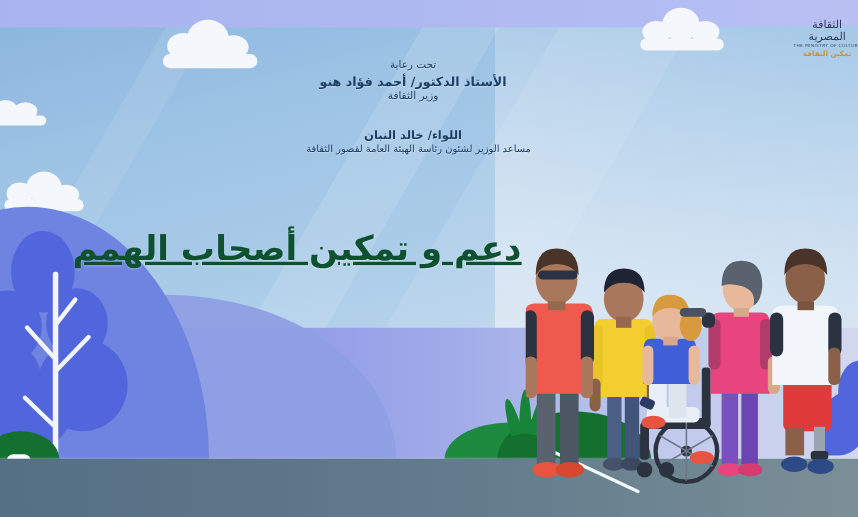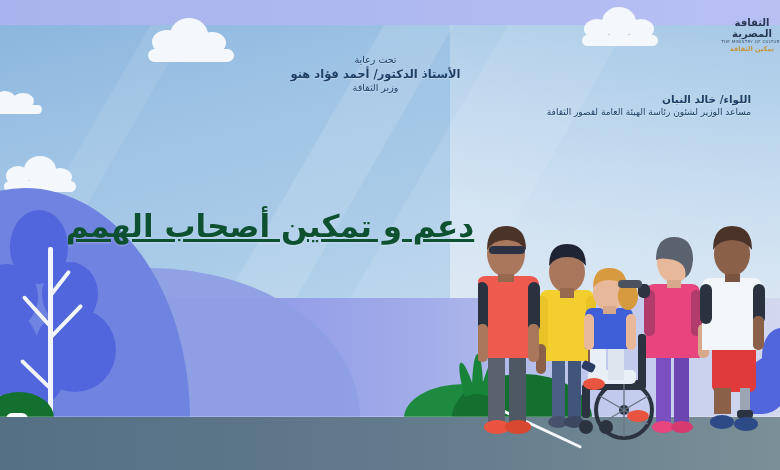--- a/index.html
+++ b/index.html
@@ -122,21 +122,21 @@
     position: absolute; z-index: 20; width: 751px; text-align: center;
     direction: rtl;
     color: #1d3f66;
     text-shadow: 0 1px 1px rgba(255,255,255,0.35);
   }
   .credits .line { line-height: 1.35; white-space: nowrap; }
   .cred-1 { top: 54px; }
   .cred-1 .l1 { font-size: 9.5px;  letter-spacing: .2px; }
   .cred-1 .l2 { font-size: 11.5px; font-weight: 700; }
   .cred-1 .l3 { font-size: 9.5px; }
-  .cred-2 { top: 92px; text-align: right; }
+  .cred-2 { top: 116px; }
   .cred-2 .l1 { font-size: 10.5px; font-weight: 700; }
   .cred-2 .l2 { font-size: 9px; padding-left: 10px; }
 
   .headline {
     position: absolute; z-index: 21;
     left: 0; top: 208px; width: 540px;
     text-align: center; direction: rtl;
     color: #0e5130;
     font-weight: 700;
     text-shadow: 0 1px 2px rgba(255,255,255,0.30);
@@ -145,21 +145,21 @@
   .headline .h2 { font-size: 31px; line-height: 1.22; letter-spacing: -0.5px; text-decoration: underline; }
 
   
   .logo {
     position: absolute; right: 6px; top: 4px; z-index: 25;
     width: 44px; height: 52px;
     text-align: center; direction: rtl;
     opacity: .92;
   }
   .logo .calli {
-    font-size: 10px; font-weight: 700; color: #1a2b45;
+    font-size: 10px; font-weight: 400; color: #1a2b45;
     line-height: 1.05; letter-spacing: -0.5px;
     margin-top: 14px;
   }
   .logo .en {
     font-size: 2.6px; color: #33465e; letter-spacing: .2px; margin-top: 1px;
     white-space: nowrap; transform: scale(1.55); transform-origin: center top;
   }
   .logo .ar2 {
     font-size: 6.5px; font-weight: 700; color: #c8922f; margin-top: 3px; line-height: 1;
   }

